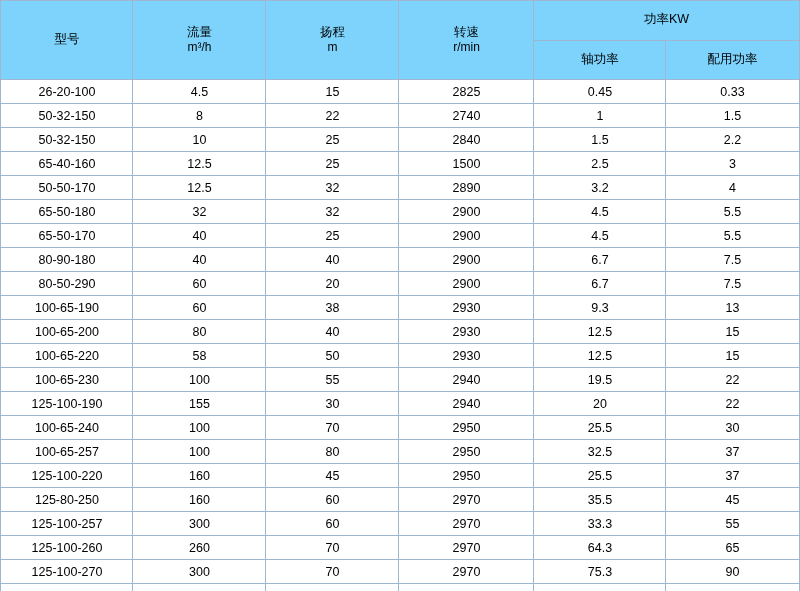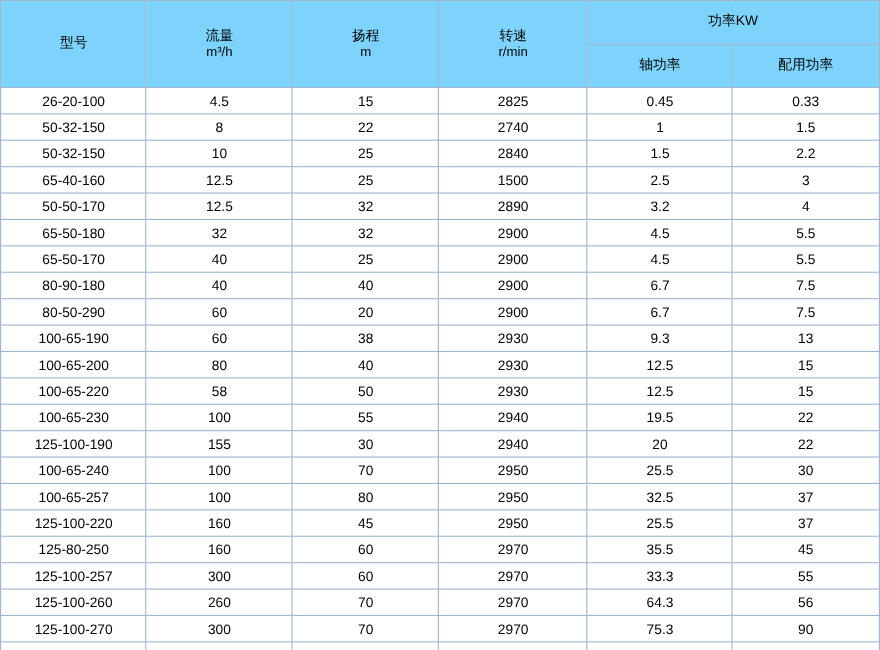--- a/index.html
+++ b/index.html
@@ -238,21 +238,21 @@
         <td>2970</td>
         <td>33.3</td>
         <td>55</td>
       </tr>
       <tr>
         <td>125-100-260</td>
         <td>260</td>
         <td>70</td>
         <td>2970</td>
         <td>64.3</td>
-        <td>56</td>
+        <td>65</td>
       </tr>
       <tr>
         <td>125-100-270</td>
         <td>300</td>
         <td>70</td>
         <td>2970</td>
         <td>75.3</td>
         <td>90</td>
       </tr>
       <tr>

